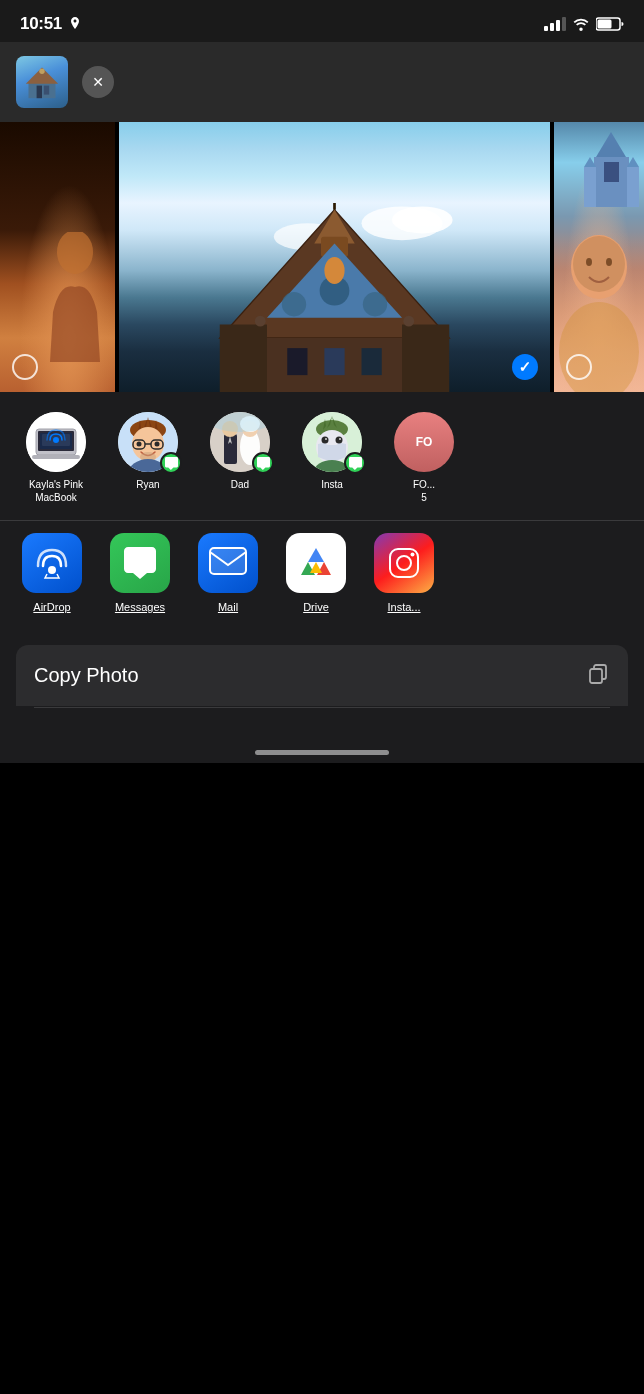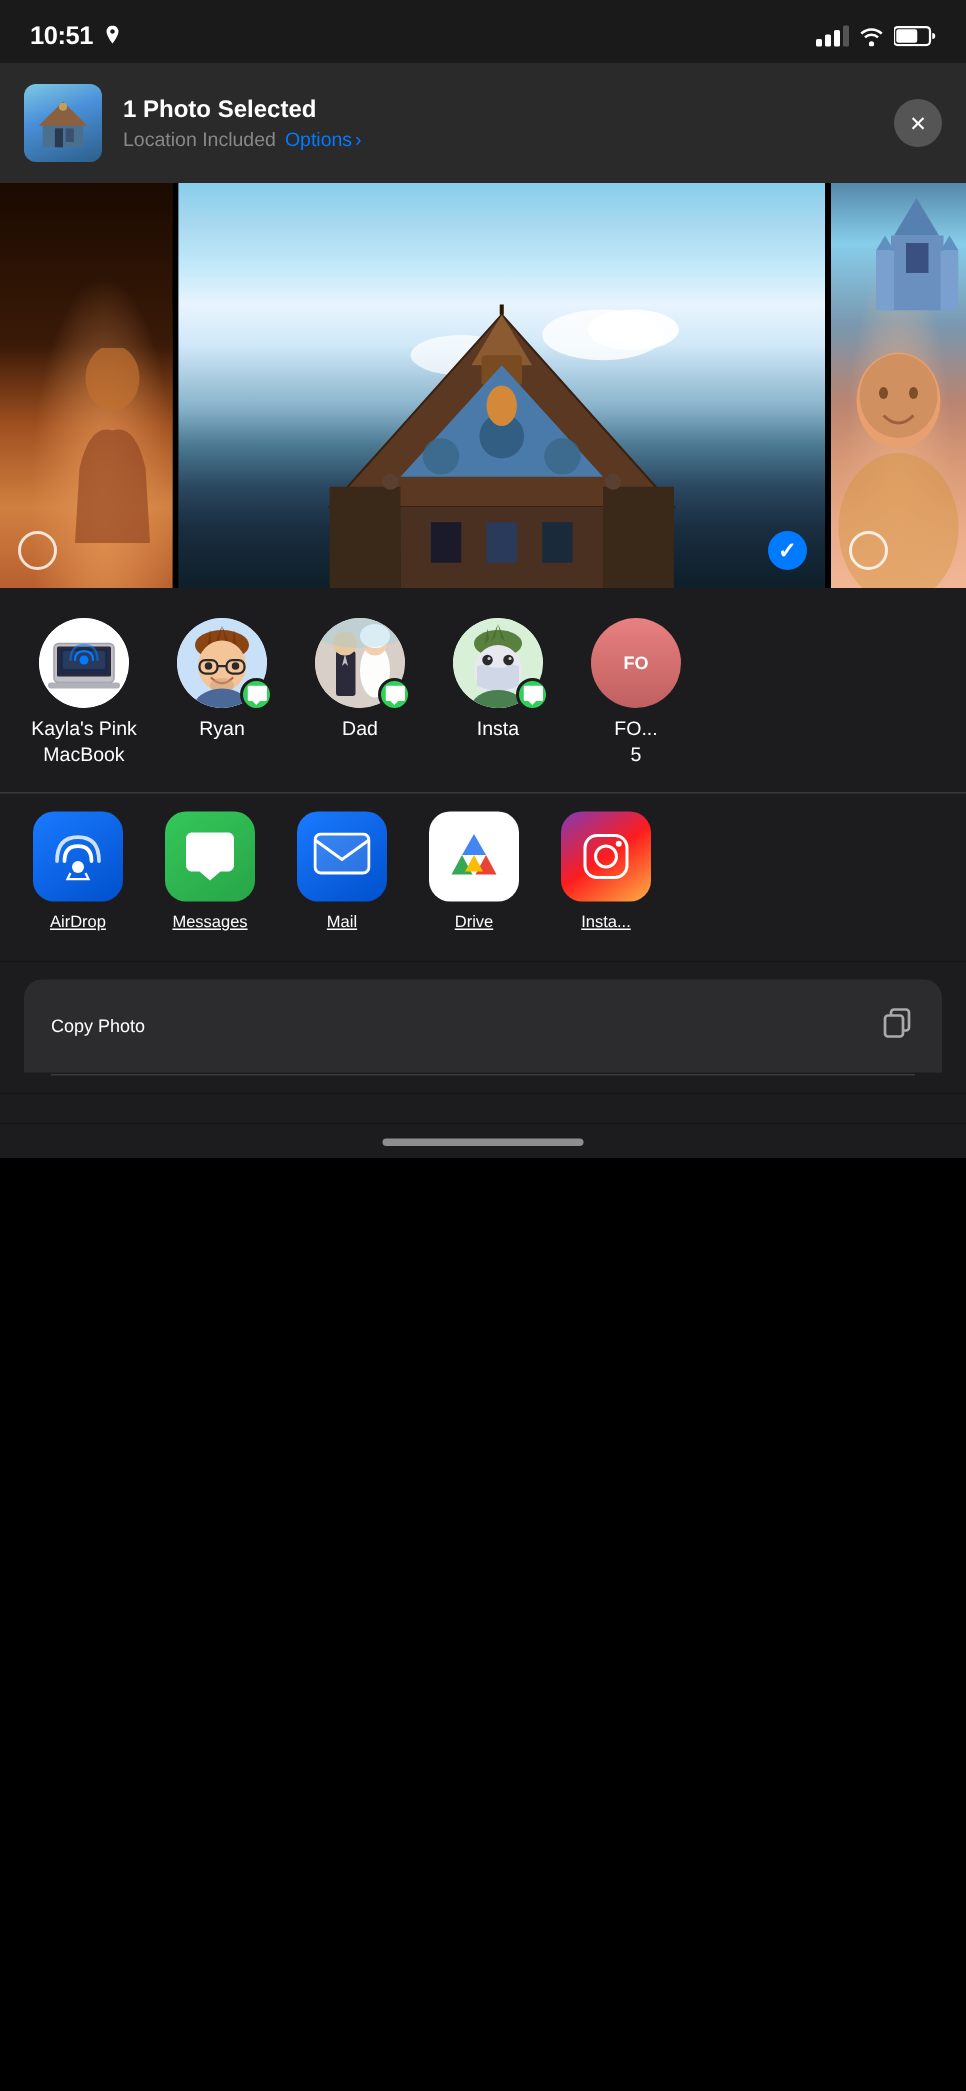--- a/index.html
+++ b/index.html
@@ -183,21 +183,21 @@
       position: relative;
       overflow: visible;
     }
     .person-avatar-img {
       width: 60px;
       height: 60px;
       border-radius: 50%;
       overflow: hidden;
     }
     .person-name {
-      font-size: 13px;
+      font-size: 10px;
       color: #fff;
       text-align: center;
       line-height: 1.3;
     }
     .message-badge {
       position: absolute;
       bottom: -2px;
       right: -4px;
       width: 22px;
       height: 22px;
@@ -292,21 +292,21 @@
       padding: 16px 18px;
       cursor: pointer;
     }
     .action-row:first-child {
       border-radius: 12px 12px 0 0;
     }
     .action-row:last-child {
       border-radius: 0 0 12px 12px;
     }
     .action-row-text {
-      font-size: 12px;
+      font-size: 20px;
       color: #fff;
       font-weight: 400;
     }
     .action-row-icon {
       color: #aaa;
       font-size: 20px;
     }
 
     
     .home-indicator {
@@ -400,30 +400,20 @@
     <div class="header-thumbnail-inner">
       <svg class="thumb-building" viewBox="0 0 40 40">
         <rect x="5" y="20" width="30" height="18" fill="#4a7090"></rect>
         <polygon points="20,4 2,22 38,22" fill="#8b6040"></polygon>
         <rect x="14" y="24" width="6" height="14" fill="#2a3850"></rect>
         <rect x="22" y="24" width="6" height="10" fill="#3a5070"></rect>
         <circle cx="20" cy="8" r="3" fill="#c0a060"></circle>
       </svg>
     </div>
   </div>
-  <div class="header-info">
-    <div class="header-title">1 Photo Selected</div>
-    <div class="header-subtitle">
-      <span>Location Included</span>
-      <span class="options-link">
-        <span>Options</span>
-        <span> ›</span>
-      </span>
-    </div>
-  </div>
   <div class="close-btn">
     <span>✕</span>
   </div>
 </div>
 
 <div class="photo-strip">
 
   <div class="photo-item left">
     <div class="photo-left-content">
 

